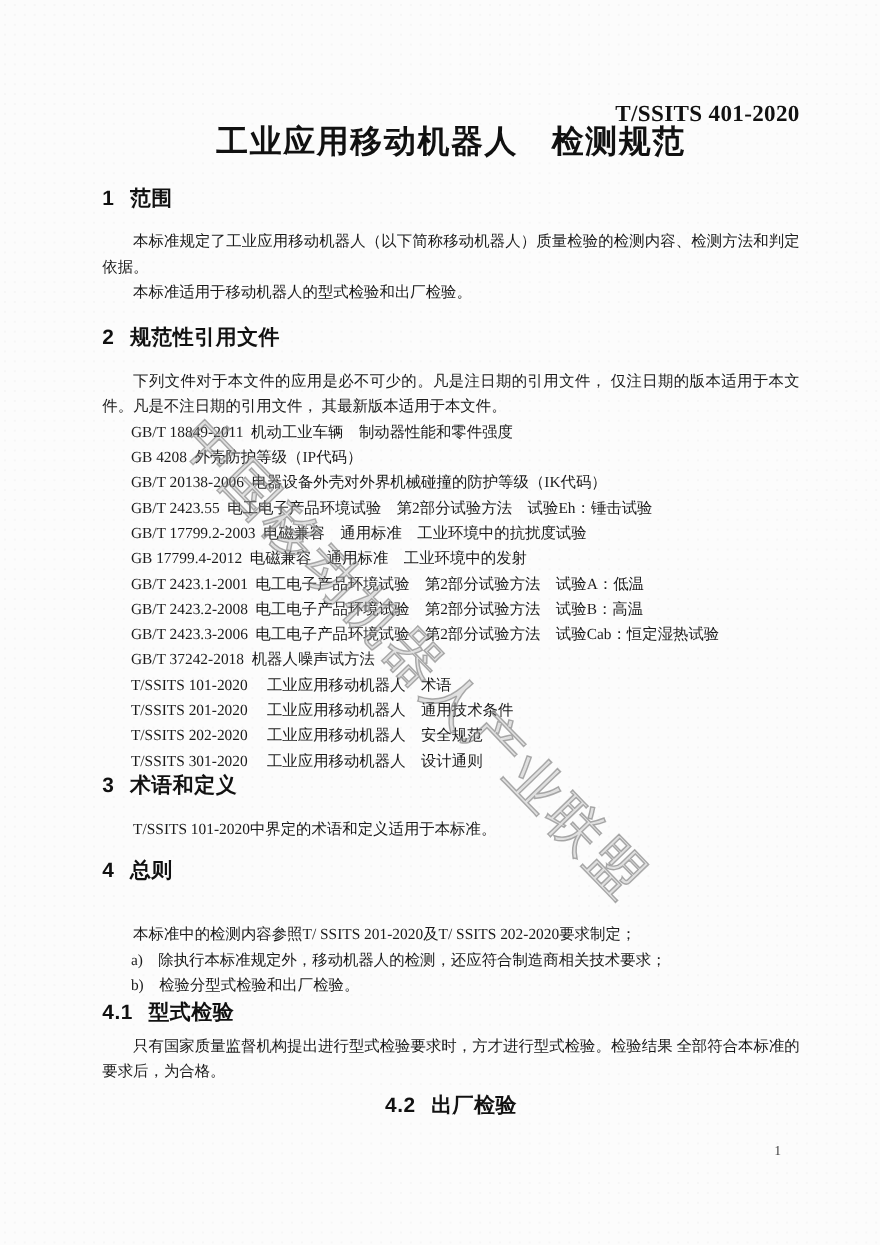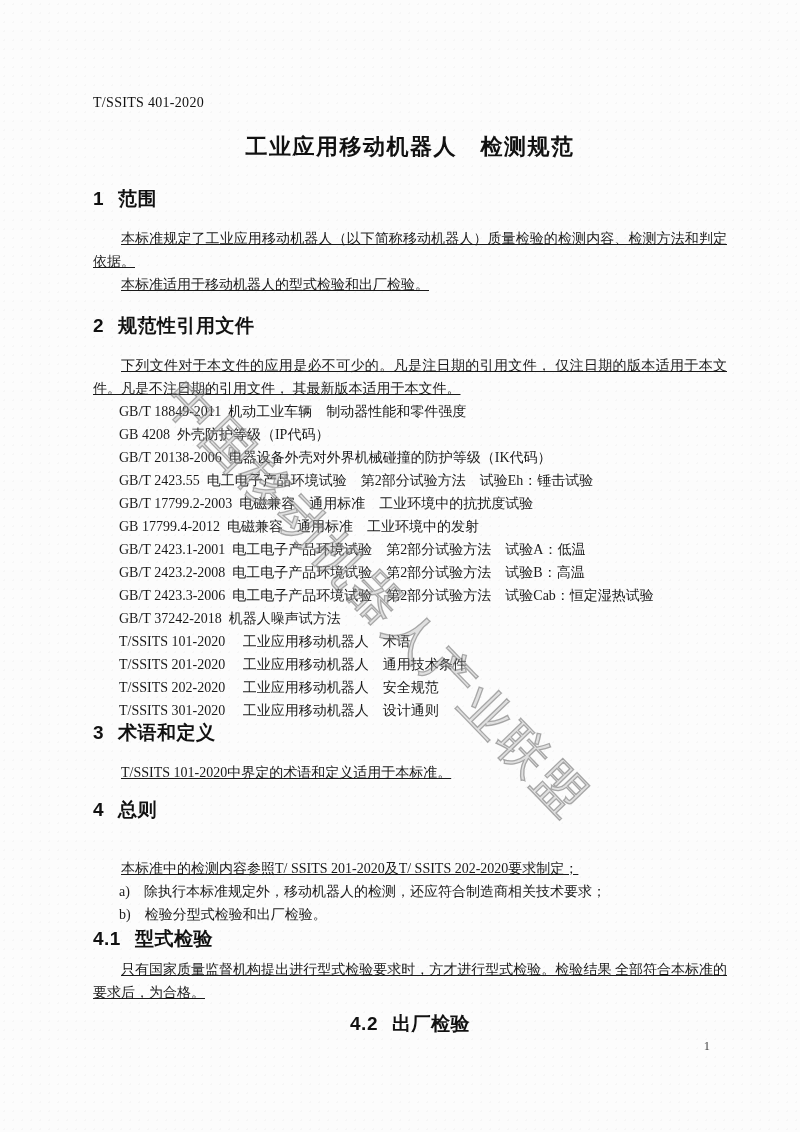--- a/index.html
+++ b/index.html
@@ -11,32 +11,32 @@
     margin: 0 auto;
     background-color: #fcfcfc;
     background-image: radial-gradient(rgba(0,0,0,0.025) 1px, transparent 1px);
     background-size: 9px 9px;
     overflow: hidden;
     font-family: "Liberation Serif", "DejaVu Serif", serif;
     color: #1a1a1a;
     padding: 94px 73px 0 93px;
   }
   .doc-code {
-    text-align: left;
-    font-size: 14px;
-    font-weight: 400;
+    text-align: right;
+    font-size: 21px;
+    font-weight: 700;
     line-height: 18px;
     letter-spacing: 0.3px;
     color: #111;
   }
   .title {
-    margin-top: 20px;
+    margin-top: 2px;
     text-align: center;
     font-family: "Liberation Sans", "DejaVu Sans", sans-serif;
-    font-size: 22px;
+    font-size: 29px;
     font-weight: 700;
     line-height: 30px;
     letter-spacing: 1.5px;
     color: #111;
   }
   .heading {
     font-family: "Liberation Sans", "DejaVu Sans", sans-serif;
     font-size: 19px;
     font-weight: 700;
     line-height: 18px;
@@ -51,21 +51,21 @@
   .h-general { margin-top: 17px; }
   .h-type    { margin-top: 4px; }
   .h-factory { margin-top: 11px; text-align: center; }
   .para {
     font-size: 14px;
     line-height: 23px;
     text-align: justify;
     white-space: pre-wrap;
     color: #1a1a1a;
   }
-  .indent { text-indent: 2em; text-decoration: underline; }
+  .indent { text-indent: 2em; }
   .mt { margin-top: 19px; }
   .mt-sm { margin-top: 10px; }
   .mt-md { margin-top: 38px; }
   .ref-list { margin-top: 0; }
   .ref-line, .ol-item {
     font-size: 14px;
     line-height: 23px;
     padding-left: 26px;
     white-space: pre-wrap;
     color: #1a1a1a;

